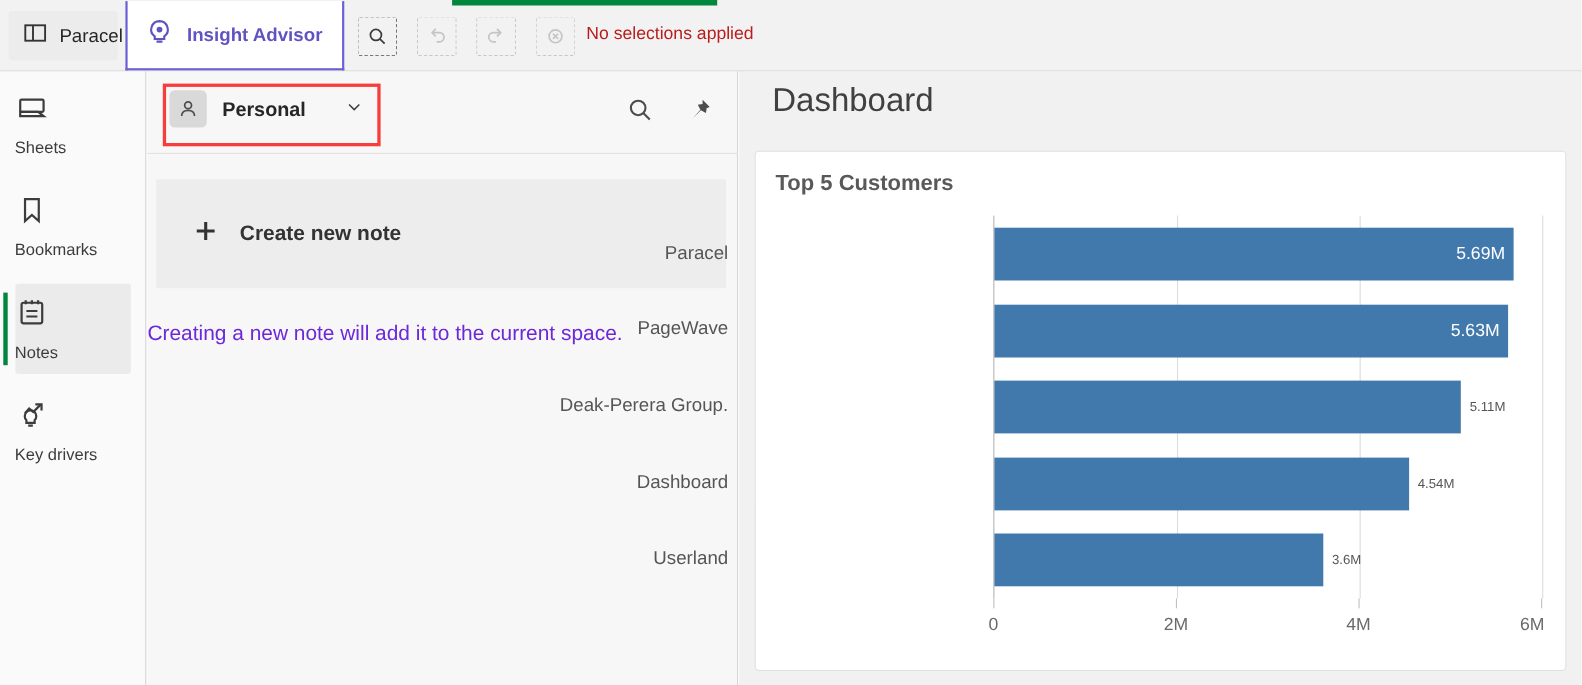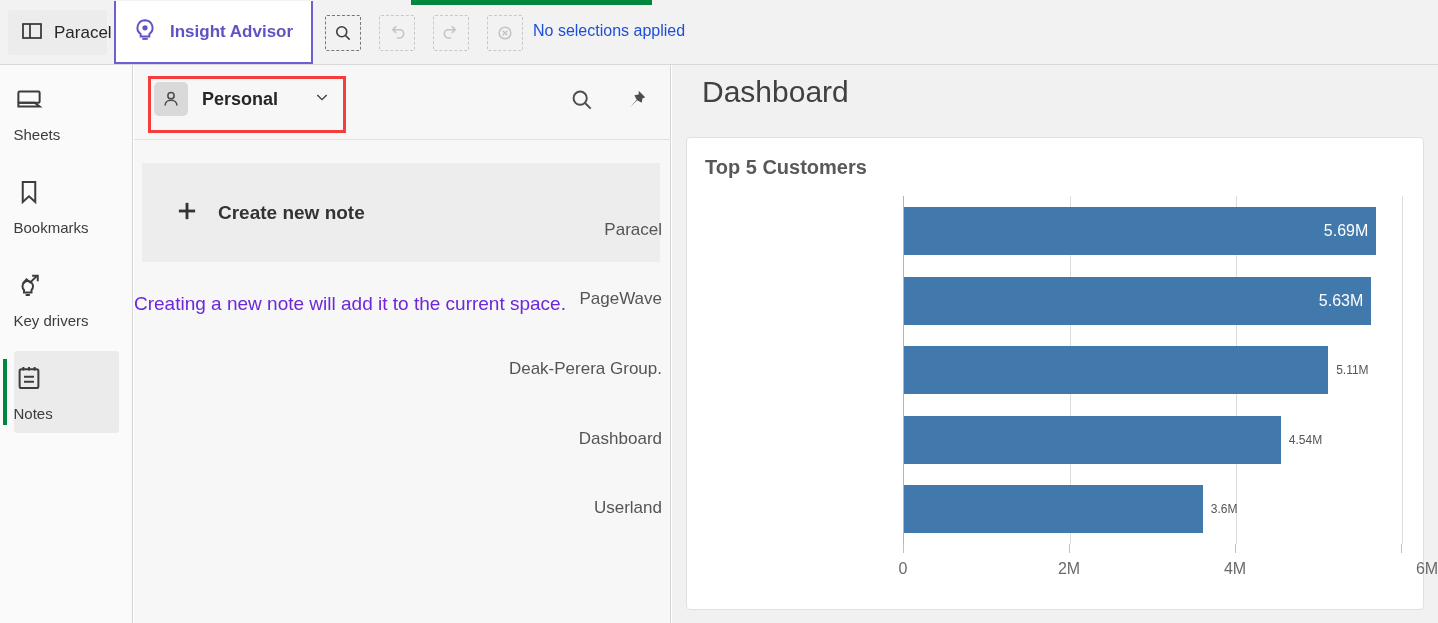--- a/index.html
+++ b/index.html
@@ -44,21 +44,21 @@
   }
   .tool-btn {
     width: 36px; height: 36px; margin-right: 18px;
     display: flex; align-items: center; justify-content: center;
     border: 1px dashed #777; border-radius: 2px;
     cursor: pointer;
   }
   .tool-btn.dim { border-color: #c8c8c8; }
   .sel-text {
     position: absolute; left: 533px; top: 22px;
-    font-size: 16px; color: #1d4ed8;
+    font-size: 16px; color: #b91c1c;
   }
 
   
   .rail {
     position: absolute; left: 0; top: 65px; width: 133px; height: 558px;
     background: #fafafa; border-right: 1px solid #d5d5d5;
   }
   .rail-item {
     position: relative; width: 105px; margin: 0 auto;
     height: 82px; border-radius: 3px;
@@ -232,46 +232,46 @@
       <span class="rail-label">Sheets</span>
     </div>
 
     <div class="rail-item" style="margin-top:11px;">
       <span>
         <svg width="30" height="30" viewBox="0 0 24 24">
           <path d="M7 4h10v16l-5-4.5L7 20z" fill="none" stroke="#3c3c3c" stroke-width="1.6"></path>
         </svg>
       </span>
       <span class="rail-label">Bookmarks</span>
-    </div>
-
-    <div class="rail-item" style="margin-top:11px;">
-      <span>
-        <svg width="30" height="30" viewBox="0 0 24 24">
-          <path d="M8 16a4.2 4.2 0 1 1 6 0v2h-6z" fill="none" stroke="#3c3c3c" stroke-width="1.6"></path>
-          <line x1="9.3" y1="20" x2="12.7" y2="20" stroke="#3c3c3c" stroke-width="1.6"></line>
-          <polyline points="7,11 10,7.5 13,10 18.5,4.5" fill="none" stroke="#3c3c3c" stroke-width="1.6"></polyline>
-          <polyline points="14.5,4.5 19,4.5 19,9" fill="none" stroke="#3c3c3c" stroke-width="1.6"></polyline>
-        </svg>
-      </span>
-      <span class="rail-label">Key drivers</span>
     </div>
 
     <div class="rail-item active" style="margin-top:11px;">
       <span>
         <svg width="30" height="30" viewBox="0 0 24 24">
           <rect x="4.5" y="5" width="15" height="15" rx="1.5" fill="none" stroke="#3c3c3c" stroke-width="1.6"></rect>
           <line x1="7.5" y1="3.2" x2="7.5" y2="6" stroke="#3c3c3c" stroke-width="1.6"></line>
           <line x1="12" y1="3.2" x2="12" y2="6" stroke="#3c3c3c" stroke-width="1.6"></line>
           <line x1="16.5" y1="3.2" x2="16.5" y2="6" stroke="#3c3c3c" stroke-width="1.6"></line>
           <line x1="8" y1="11" x2="16" y2="11" stroke="#3c3c3c" stroke-width="1.6"></line>
           <line x1="8" y1="15" x2="16" y2="15" stroke="#3c3c3c" stroke-width="1.6"></line>
         </svg>
       </span>
       <span class="rail-label">Notes</span>
+    </div>
+
+    <div class="rail-item" style="margin-top:11px;">
+      <span>
+        <svg width="30" height="30" viewBox="0 0 24 24">
+          <path d="M8 16a4.2 4.2 0 1 1 6 0v2h-6z" fill="none" stroke="#3c3c3c" stroke-width="1.6"></path>
+          <line x1="9.3" y1="20" x2="12.7" y2="20" stroke="#3c3c3c" stroke-width="1.6"></line>
+          <polyline points="7,11 10,7.5 13,10 18.5,4.5" fill="none" stroke="#3c3c3c" stroke-width="1.6"></polyline>
+          <polyline points="14.5,4.5 19,4.5 19,9" fill="none" stroke="#3c3c3c" stroke-width="1.6"></polyline>
+        </svg>
+      </span>
+      <span class="rail-label">Key drivers</span>
     </div>
   </div>
 
   <div class="notes-panel">
     <div class="notes-head">
 
       <div class="space-pick">
         <span class="avatar-box">
           <svg width="22" height="22" viewBox="0 0 24 24">
             <circle cx="12" cy="8.4" r="3.4" fill="none" stroke="#4d4d4d" stroke-width="1.7"></circle>
@@ -355,19 +355,19 @@
             </div>
           </div>
         <div class="xaxis" id="xaxis">
             <div class="tick" style="left: 0px;"></div>
             <div class="tick-lbl" style="left: 0px;">0</div>
             <div class="tick" style="left: 166px;"></div>
             <div class="tick-lbl" style="left: 166px;">2M</div>
             <div class="tick" style="left: 332px;"></div>
             <div class="tick-lbl" style="left: 332px;">4M</div>
             <div class="tick" style="left: 498px;"></div>
-            <div class="tick-lbl" style="left: 524px;">6M</div>
+            <div class="tick-lbl" style="left: 490px;">6M</div>
           </div>
       </div>
     </div>
   </div>
 
 </div>
 
 </body></html>

